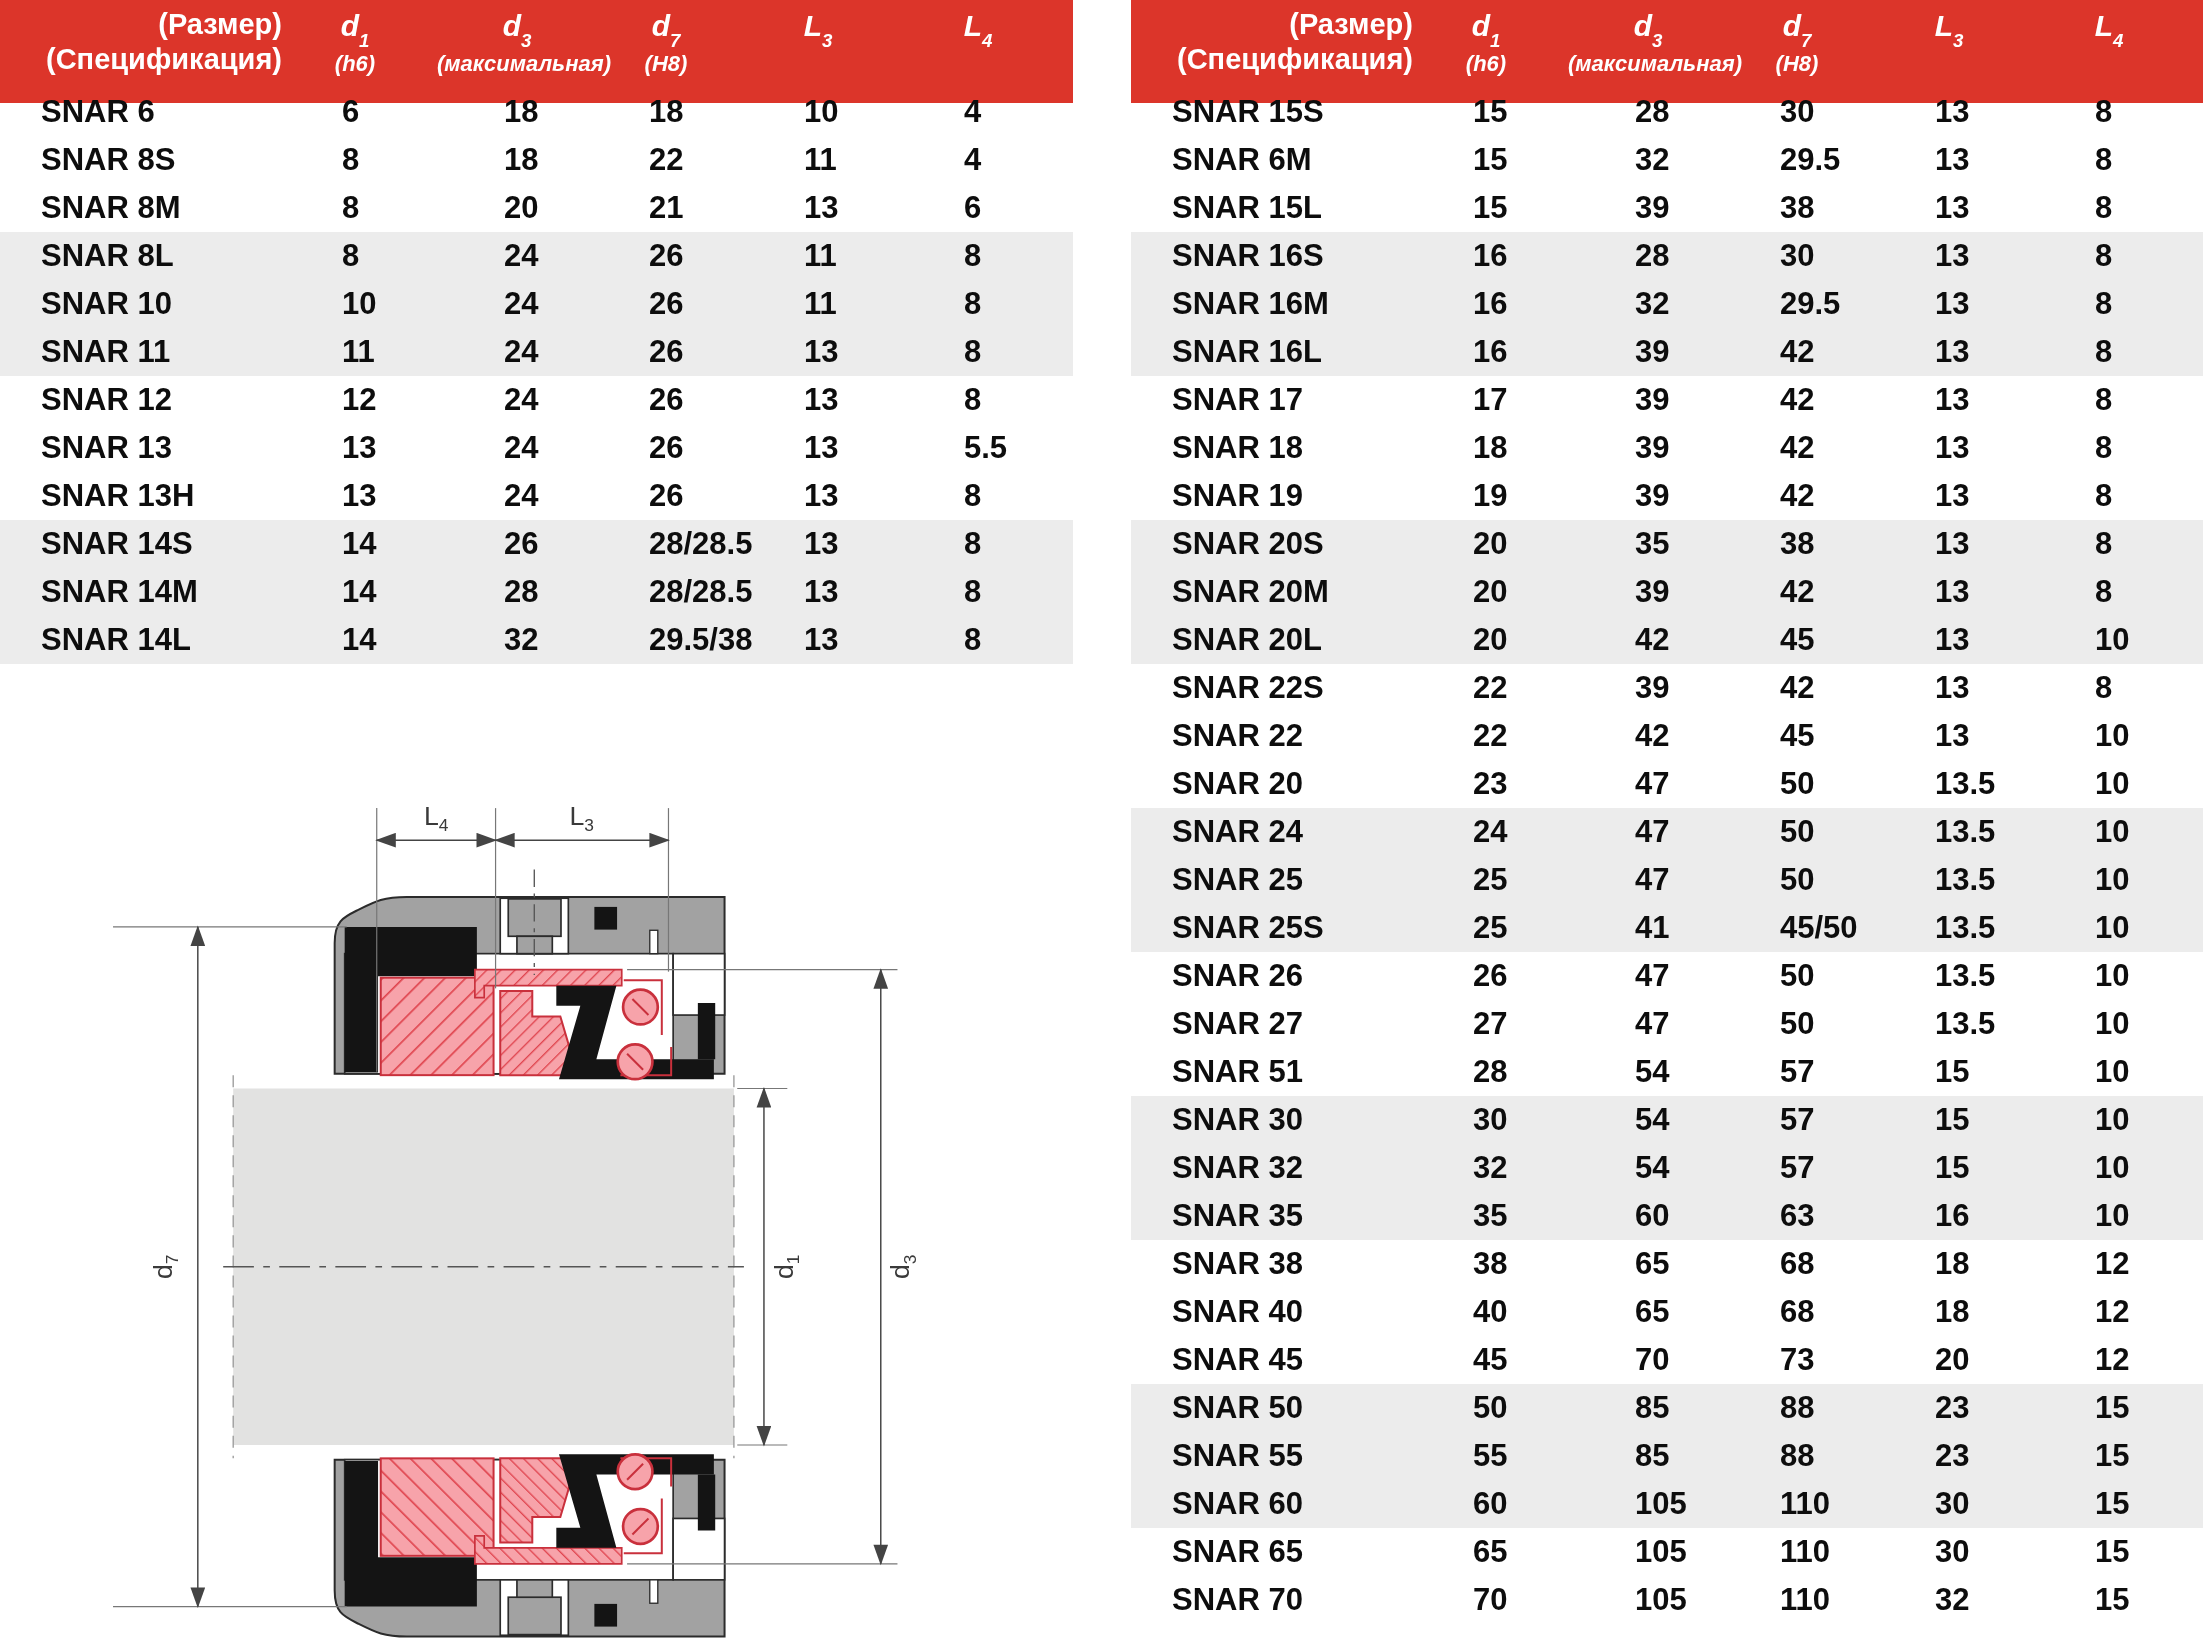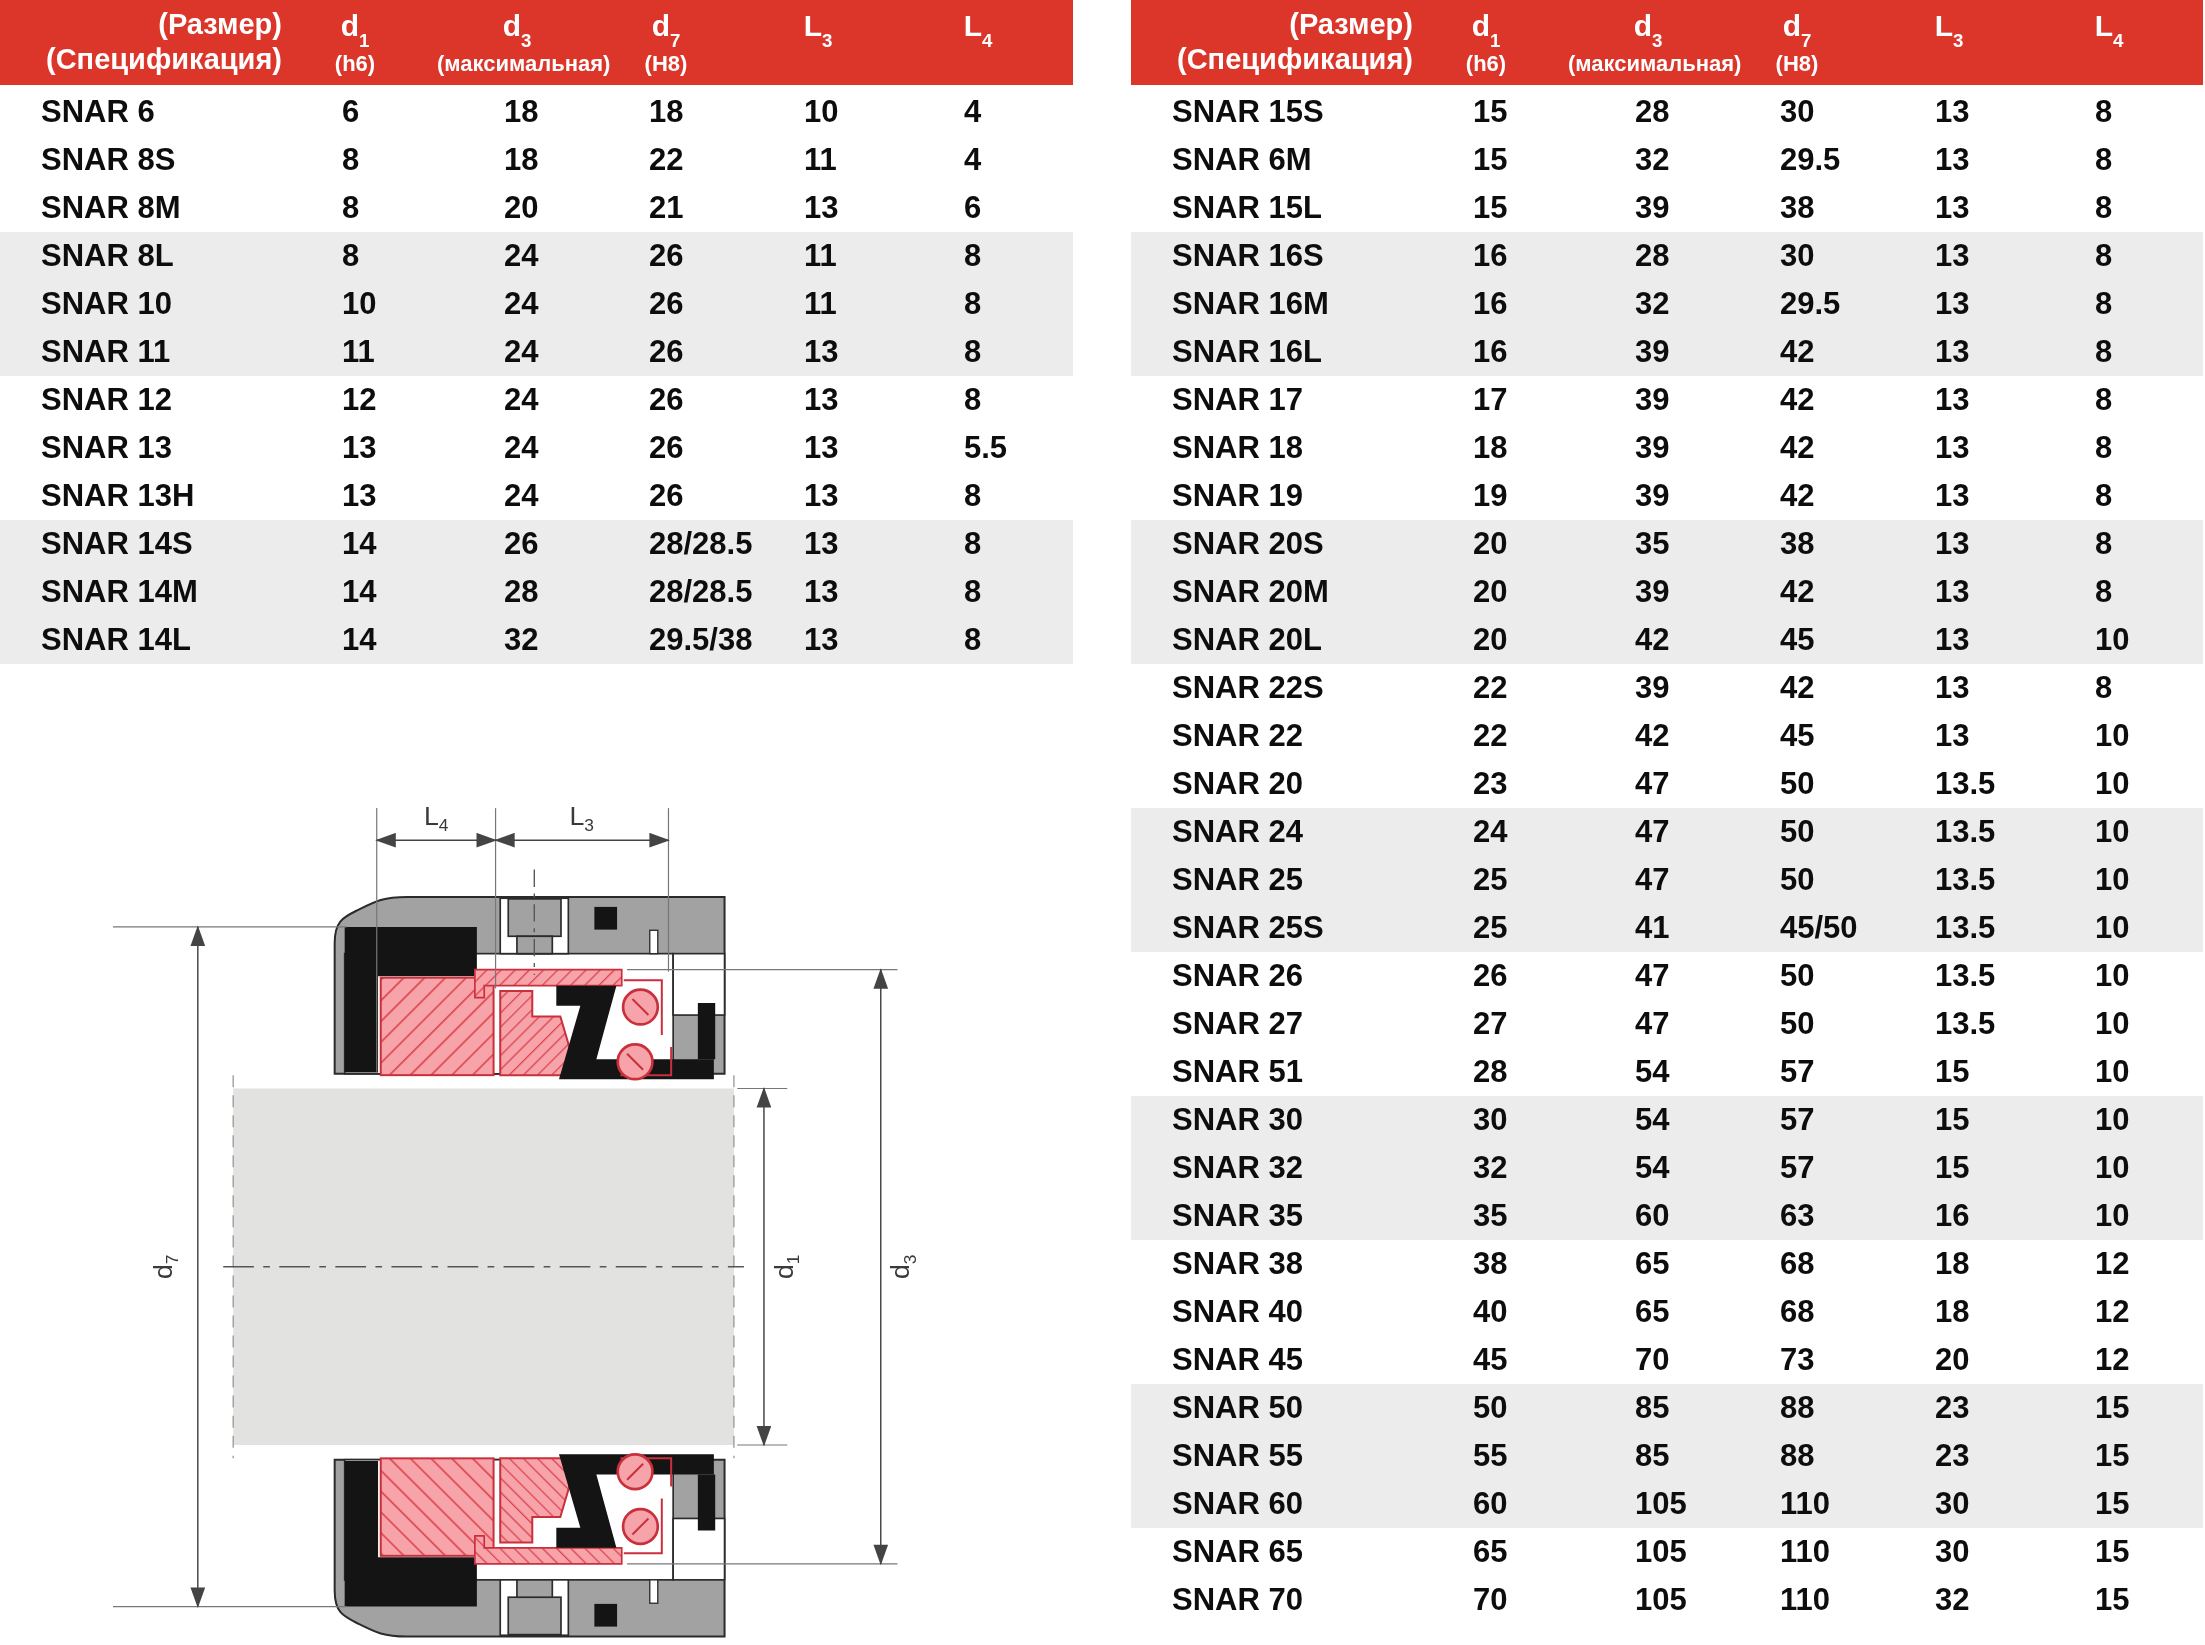--- a/index.html
+++ b/index.html
@@ -1,22 +1,22 @@
 <!DOCTYPE html>
 <html style="font-size:10.7px"><head>
 <meta charset="utf-8">
 <style>
   html,body{margin:0;padding:0;background:#ffffff;}
   .page{position:relative;width:2205px;height:1645px;background:#fff;overflow:hidden;
         font-family:"Liberation Sans",sans-serif;}
   .tbl{position:absolute;top:0;height:1645px;}
-  .thead{position:absolute;top:0;left:0;right:0;height:85px;background:#DC352A;color:#fff;}
+  .thead{position:absolute;top:0;left:0;right:0;height:103px;background:#DC352A;color:#fff;}
   .h-name{position:absolute;left:0;top:7.3px;width:282px;text-align:right;
           font-size:29px;font-weight:700;line-height:35px;}
-  .h-col{position:absolute;top:0;width:160px;height:85px;text-align:center;}
+  .h-col{position:absolute;top:0;width:160px;height:85px;text-align:center;font-style:italic;}
   .h-main{position:absolute;top:9.3px;left:0;right:0;font-size:30px;font-weight:700;}
   .h-main sub{font-size:18.7px;position:relative;top:4px;line-height:0;}
   .h-note{position:absolute;top:51px;left:0;right:0;font-size:22px;font-weight:700;white-space:nowrap;}
   .h-d1{left:275px;} .h-d3{left:437px;} .h-d7{left:586px;} .h-l3{left:738px;} .h-l4{left:898px;}
   .tbody{position:absolute;top:88px;left:0;right:0;}
   .row{position:relative;height:48px;}
   .row.shaded{background:#ECECEC;}
   .cell{position:absolute;top:0;height:48px;line-height:48px;font-size:31px;font-weight:700;color:#0d0d0d;white-space:nowrap;}
   .c0{left:41px;} .c1{left:342px;} .c2{left:504px;} .c3{left:649px;} .c4{left:804px;} .c5{left:964px;}
   .diagram{position:absolute;left:93px;top:768px;width:948px;height:878px;}

